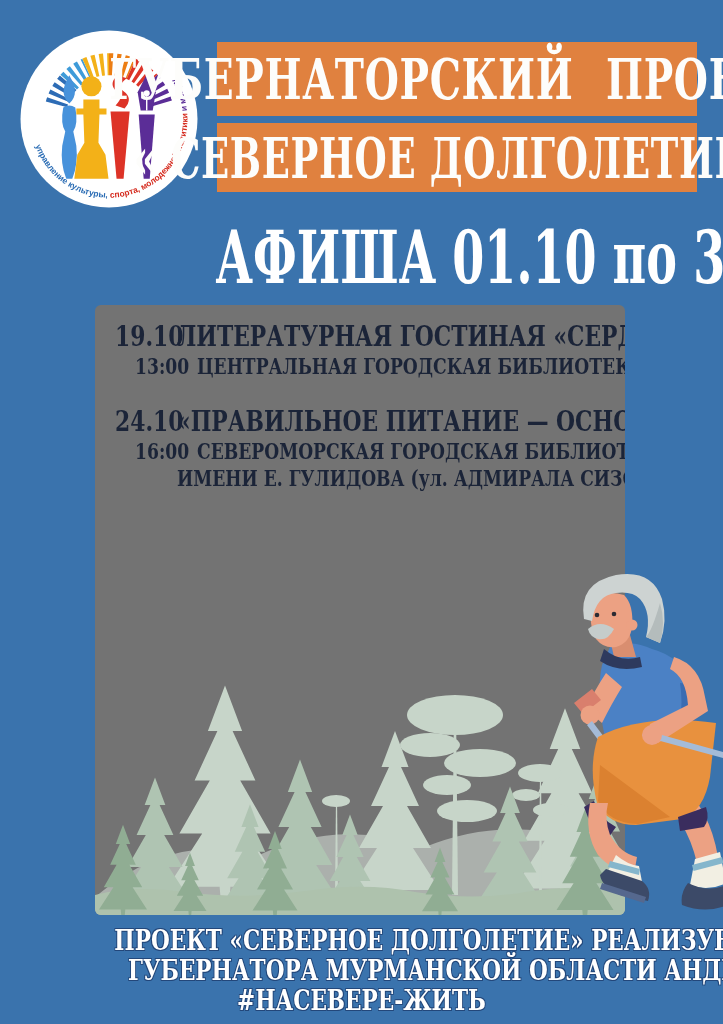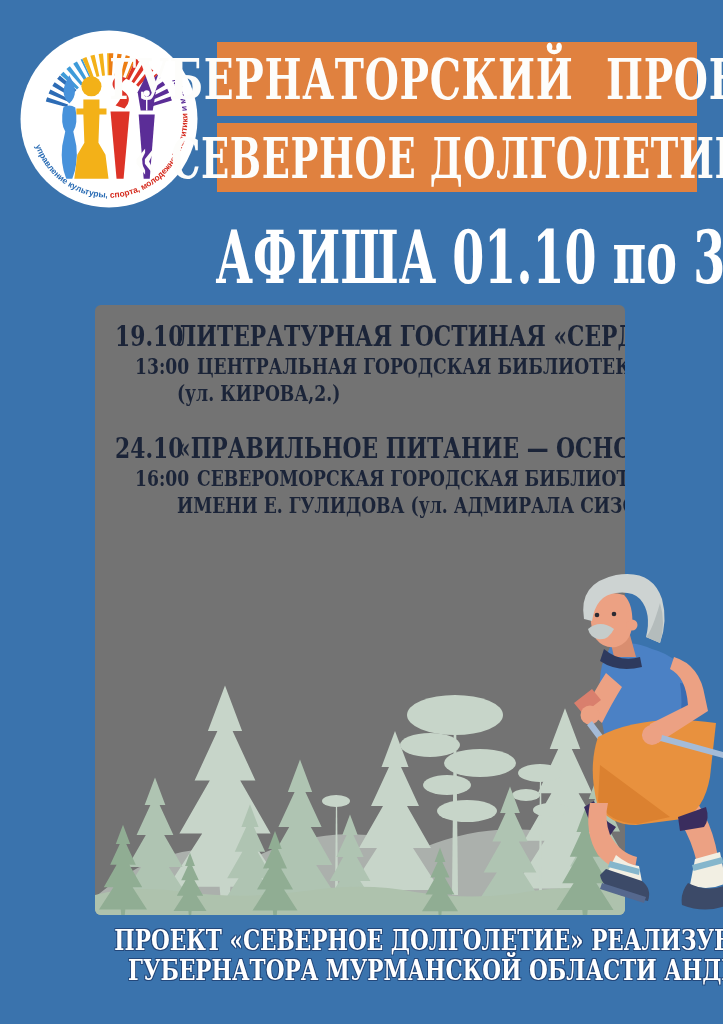--- a/index.html
+++ b/index.html
@@ -120,24 +120,20 @@
   <div class="events">
 
     <div class="event">
       <div class="erow">
         <span class="ecell-l edate"><span class="cond-l">19.10</span></span>
         <span class="etitle"><span class="cond-l">ЛИТЕРАТУРНАЯ ГОСТИНАЯ «СЕРДЦЕ ПОЭТА»</span></span>
       </div>
       <div class="erow">
         <span class="ecell-l etime"><span class="cond-l">13:00</span></span>
         <span class="evenue"><span class="cond-l">ЦЕНТРАЛЬНАЯ ГОРОДСКАЯ БИБЛИОТЕКА ИМЕНИ Л. КРЕЙНА</span></span>
-      </div>
-      <div class="erow">
-        <span class="ecell-l"></span>
-        <span class="evenue"><span class="cond-l">(ул. КИРОВА,2.)</span></span>
       </div>
     </div>
 
     <div class="event">
       <div class="erow">
         <span class="ecell-l edate"><span class="cond-l">24.10</span></span>
         <span class="etitle"><span class="cond-l">«ПРАВИЛЬНОЕ ПИТАНИЕ — ОСНОВА ЖИЗНИ»</span></span>
       </div>
       <div class="erow">
         <span class="ecell-l etime"><span class="cond-l">16:00</span></span>
@@ -237,13 +233,14 @@
     <path d="M106 72 L120 78 Q126 58 120 38 Q112 66 106 72 Z" fill="#B4BCBC"></path>
     <circle cx="57" cy="50" r="2.3" fill="#2B2B33"></circle>
     <circle cx="74" cy="49" r="2.3" fill="#2B2B33"></circle>
     <path d="M48 64 Q60 54 74 64 Q68 76 58 74 Q50 72 48 64 Z" fill="#C5CCCB"></path>
   </g>
 </svg>
 
 <div class="footer">
   <div><span class="cond">ПРОЕКТ «СЕВЕРНОЕ ДОЛГОЛЕТИЕ» РЕАЛИЗУЕТСЯ ПО ИНИЦИАТИВЕ</span></div>
   <div><span class="cond">ГУБЕРНАТОРА МУРМАНСКОЙ ОБЛАСТИ АНДРЕЯ ВЛАДИМИРОВИЧА ЧИБИСА</span></div>
+  <div><span class="cond">#НАСЕВЕРЕ-ЖИТЬ</span></div>
 </div>
 
 </body></html>

